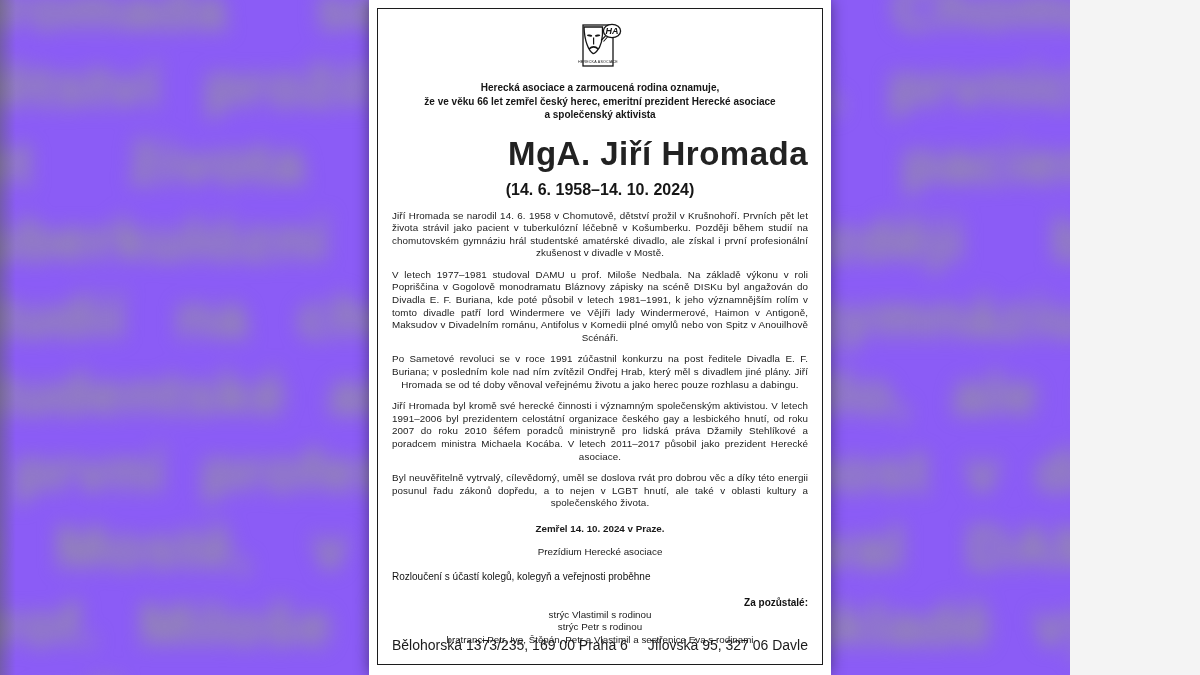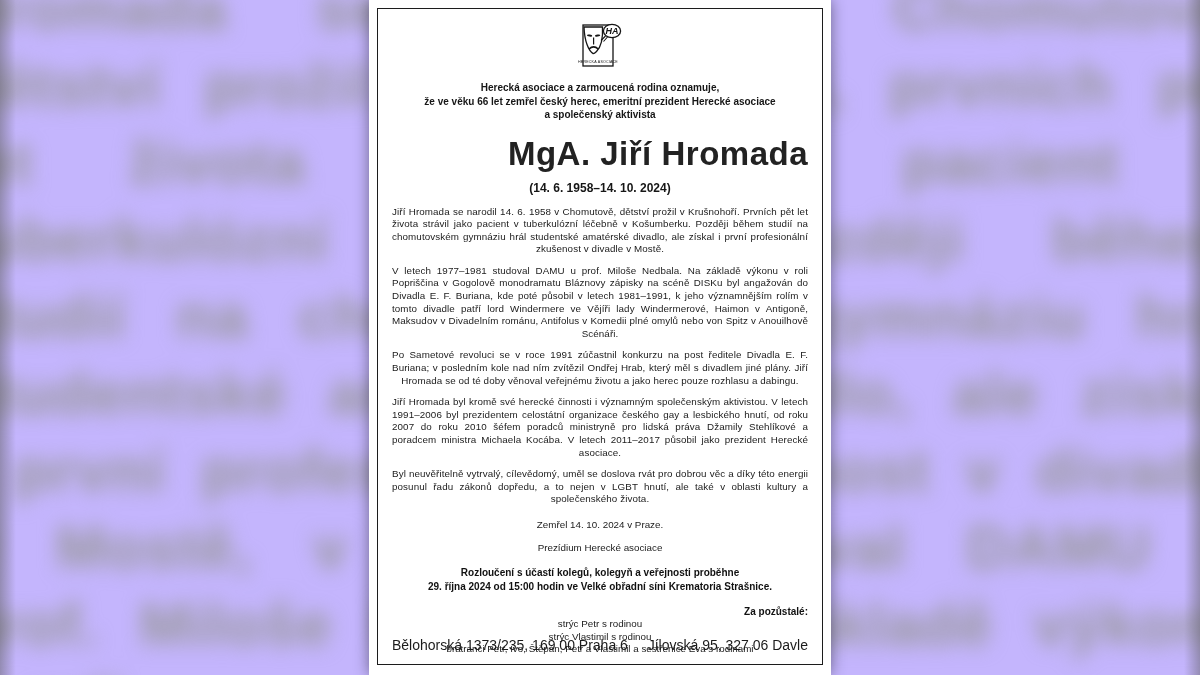--- a/index.html
+++ b/index.html
@@ -2,21 +2,21 @@
 <html><head>
 <meta charset="utf-8">
 <style>
   html,body{margin:0;padding:0;}
   body{
     width:1200px;height:675px;
     font-family:"Liberation Sans", sans-serif;
     background:#f4f4f4;
   }
   .stage{
-    position:relative;width:1200px;height:675px;overflow:hidden;background:#c4b5fd;
+    position:relative;width:1070px;height:675px;overflow:hidden;background:#8b5cf6;
   }
   
   .bg-blur{
     position:absolute;left:-40px;top:-30px;width:1290px;height:760px;
     font-size:60px;font-weight:bold;line-height:77px;
     color:#979797;text-align:justify;letter-spacing:1px;word-spacing:16px;
     filter:blur(10px);
     user-select:none;
   }
   .vignette{
@@ -39,33 +39,33 @@
   }
   .logo-wrap{text-align:center;margin-top:1px;height:48px;}
   .announce{margin-top:13px;}
   .announce div{
     font-size:10px;font-weight:bold;line-height:13.5px;text-align:center;color:#161616;
   }
   .title{
     margin:13px 0 0 0;font-size:33px;line-height:37px;font-weight:bold;
     letter-spacing:.5px;text-align:right;color:#222;
   }
-  .dates{font-size:12px;font-weight:bold;text-align:center;margin-top:9px;color:#161616;}
+  .dates{font-size:16px;font-weight:bold;text-align:center;margin-top:9px;color:#161616;}
   .bio{margin-top:11px;}
   .bio p{
     font-size:9.8px;line-height:12.6px;letter-spacing:.1px;
     text-align:justify;text-align-last:center;-moz-text-align-last:center;
     margin:0 0 9px 0;color:#1b1b1b;
   }
   .cline{font-size:9.8px;text-align:center;line-height:12.6px;color:#1b1b1b;}
-  .death{margin-top:13px;}
+  .death{margin-top:13px;font-weight:bold;}
   .sig{margin-top:10px;}
   .farewell{margin-top:12px;}
   .farewell div{
-    font-size:10px;font-weight:bold;line-height:13.5px;text-align:center;color:#111;
+    font-size:10px;font-weight:normal;line-height:13.5px;color:#111;
   }
   .surv-head{
     font-size:10px;font-weight:bold;text-align:right;margin-top:12px;
     line-height:13px;color:#111;
   }
   .footer{
     position:absolute;left:14px;right:14px;bottom:11px;
     display:flex;justify-content:space-between;
     font-size:14px;color:#1b1b1b;
   }
@@ -114,26 +114,25 @@
         <p>Jiří Hromada byl kromě své herecké činnosti i významným společenským aktivistou. V letech 1991–2006 byl prezidentem celostátní organizace českého gay a lesbického hnutí, od roku 2007 do roku 2010 šéfem poradců ministryně pro lidská práva Džamily Stehlíkové a poradcem ministra Michaela Kocába. V letech 2011–2017 působil jako prezident Herecké asociace.</p>
         <p>Byl neuvěřitelně vytrvalý, cílevědomý, uměl se doslova rvát pro dobrou věc a díky této energii posunul řadu zákonů dopředu, a to nejen v LGBT hnutí, ale také v oblasti kultury a společenského života.</p>
       </div>
 
       <div class="cline death">Zemřel 14. 10. 2024 v Praze.</div>
 
       <div class="cline sig">Prezídium Herecké asociace</div>
 
       <div class="farewell">
         <div>Rozloučení s účastí kolegů, kolegyň a veřejnosti proběhne</div>
-        <div>29. října 2024 od 15:00 hodin ve Velké obřadní síni Krematoria Strašnice.</div>
       </div>
 
       <div class="surv-head">Za pozůstalé:</div>
+      <div class="cline">strýc Vlastimil s rodinou</div>
       <div class="cline">strýc Petr s rodinou</div>
-      <div class="cline">strýc Vlastimil s rodinou</div>
       <div class="cline">bratranci Petr, Ivo, Štěpán, Petr a Vlastimil a sestřenice Eva s rodinami</div>
 
       <div class="footer">
         <span>Bělohorská 1373/235, 169 00 Praha 6</span>
         <span>Jílovská 95, 327 06 Davle</span>
       </div>
 
     </div>
   </div>
 </div>

